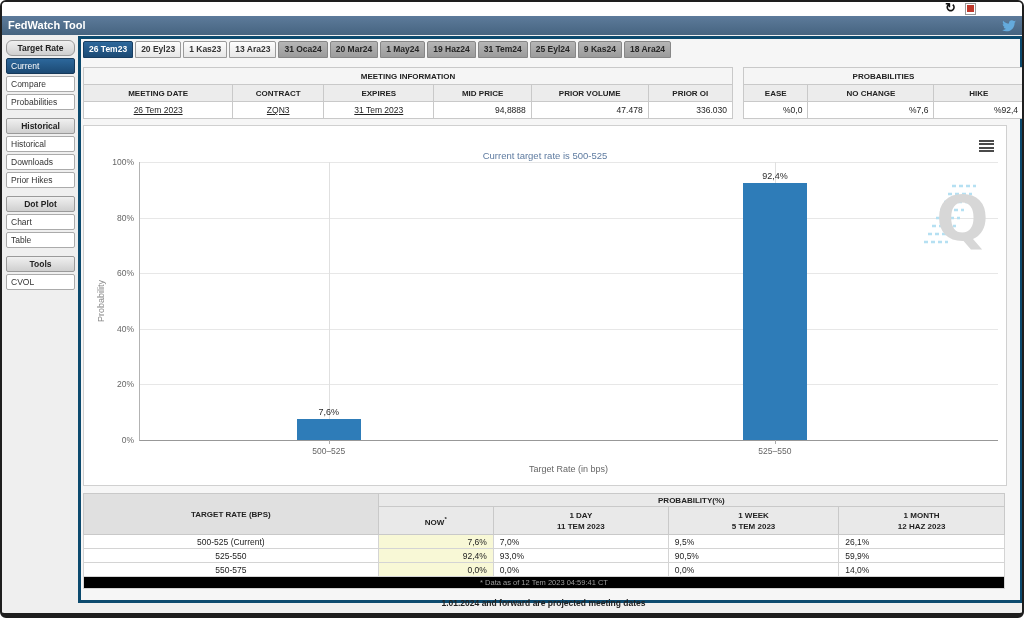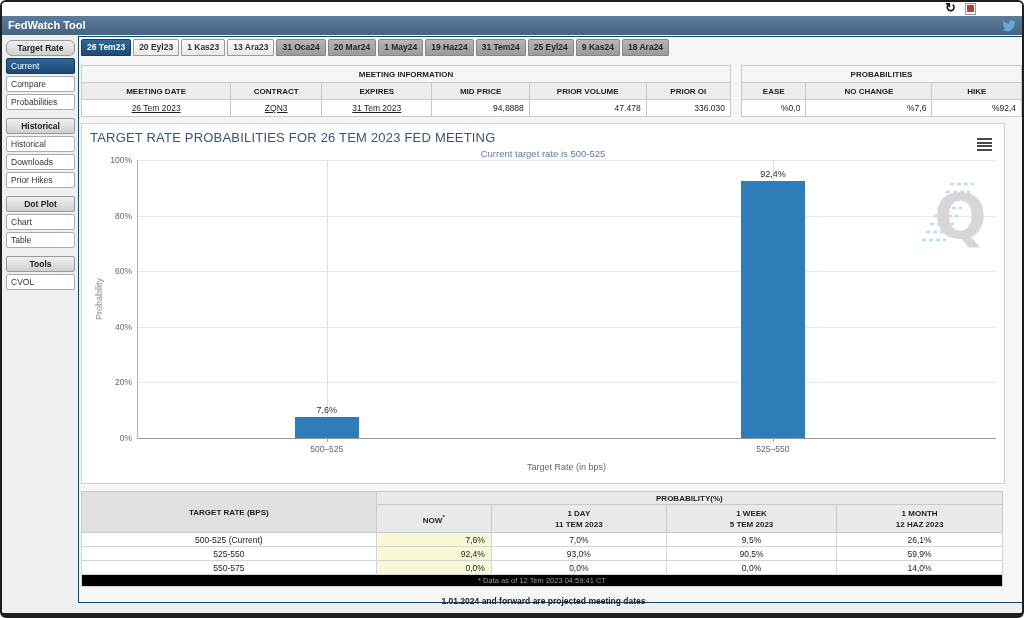--- a/index.html
+++ b/index.html
@@ -23,21 +23,21 @@
   .sidebar { position:absolute; left:4px; top:38px; width:69px; display:flex; flex-direction:column; gap:2px; }
   .sb-header { height:16px; background:linear-gradient(#f0f0f0,#cfcfcf); border:1px solid #9a9a9a; border-radius:2px;
                font-weight:bold; font-size:8.5px; color:#222; text-align:center; line-height:14px; margin-top:6px; cursor:pointer;}
   .sb-header.first { margin-top:0;border-radius:6px; }
   .sb-item { height:16px; background:#fff; border:1px solid #ababab; border-radius:2px; font-size:8.5px;
              color:#333; line-height:14px; padding-left:4px; cursor:pointer; }
   .sb-item.sel { background:linear-gradient(#2c679b,#1c4a74); border-color:#16395a; color:#fff; }
 
   
   .main-panel { position:absolute; left:76px; top:34px; width:945px; height:567px;
-                background:#f6f6f6; border:1px solid #0c4a6e; }
+                background:#f6f6f6; border:3px solid #0c4a6e; }
 
   .tabs { position:absolute; left:2px; top:2px; height:17px; display:flex; gap:2px; }
   .tab { padding:0 5px; font-size:8.5px; font-weight:bold; line-height:15px; height:17px;
          border:1px solid #8a8a8a; border-radius:2px 2px 0 0; white-space:nowrap; cursor:pointer; }
   .tab.sel  { background:linear-gradient(#2d689c,#1c4a74); color:#fff; border-color:#173d61; }
   .tab.near { background:linear-gradient(#fdfdfd,#e7e7e7); color:#333; border-color:#9a9a9a; }
   .tab.far  { background:linear-gradient(#b6b6b6,#9b9b9b); color:#262626; border-color:#878787; }
 
   table { border-collapse:collapse; }
   .mi { position:absolute; left:2px; top:28px; width:650px; background:#fff; }
@@ -76,21 +76,21 @@
 
   
   .bt { position:absolute; left:2px; top:454px; width:922px; background:#fff; }
   .bt th { border:1px solid #c9c9c9; background:#e9e9e9; font-size:8px; color:#222; }
   .bt .rate-h { background:#e0e0e0; width:32%; }
   .bt .grp-h { height:13px; }
   .bt .sub-h { height:28px; line-height:11px; }
   .bt td { border:1px solid #d4d4d4; height:14px; font-size:8.5px; color:#222; padding:0 6px; background:#fff; }
   .bt td.now { background:#f8f8d6; text-align:right; }
   .bt td.rate { text-align:center; }
-  .bt td.val { text-align:center; }
+  .bt td.val { text-align:left; }
   .bt .foot td { background:#000000; color:#9c9c9c; text-align:center; font-size:7.5px; height:12px; }
   sup { font-size:6px; }
 
   .proj-note { position:absolute; left:0; right:14px; top:559px; text-align:center; font-size:8.5px; font-weight:bold; color:#222; }
 </style>
 </head>
 <body>
 
 <div id="app">
 
@@ -192,21 +192,20 @@
       </tr>
       <tr>
         <td class="rgt">%0,0</td>
         <td class="rgt">%7,6</td>
         <td class="rgt">%92,4</td>
       </tr>
     </tbody>
       </table>
 
     <div class="chart-panel">
-      <div class="chart-title">TARGET RATE PROBABILITIES FOR 26 TEM 2023 FED MEETING</div>
       <div class="menu-ic"></div>
       <div class="chart-sub">Current target rate is 500-525</div>
 
       <div class="plot">
         <div class="hg hg0"></div>
         <div class="hg hg1"></div>
         <div class="hg hg2"></div>
         <div class="hg hg3"></div>
         <div class="hg hg4"></div>
         <div class="vg vg1"></div>

